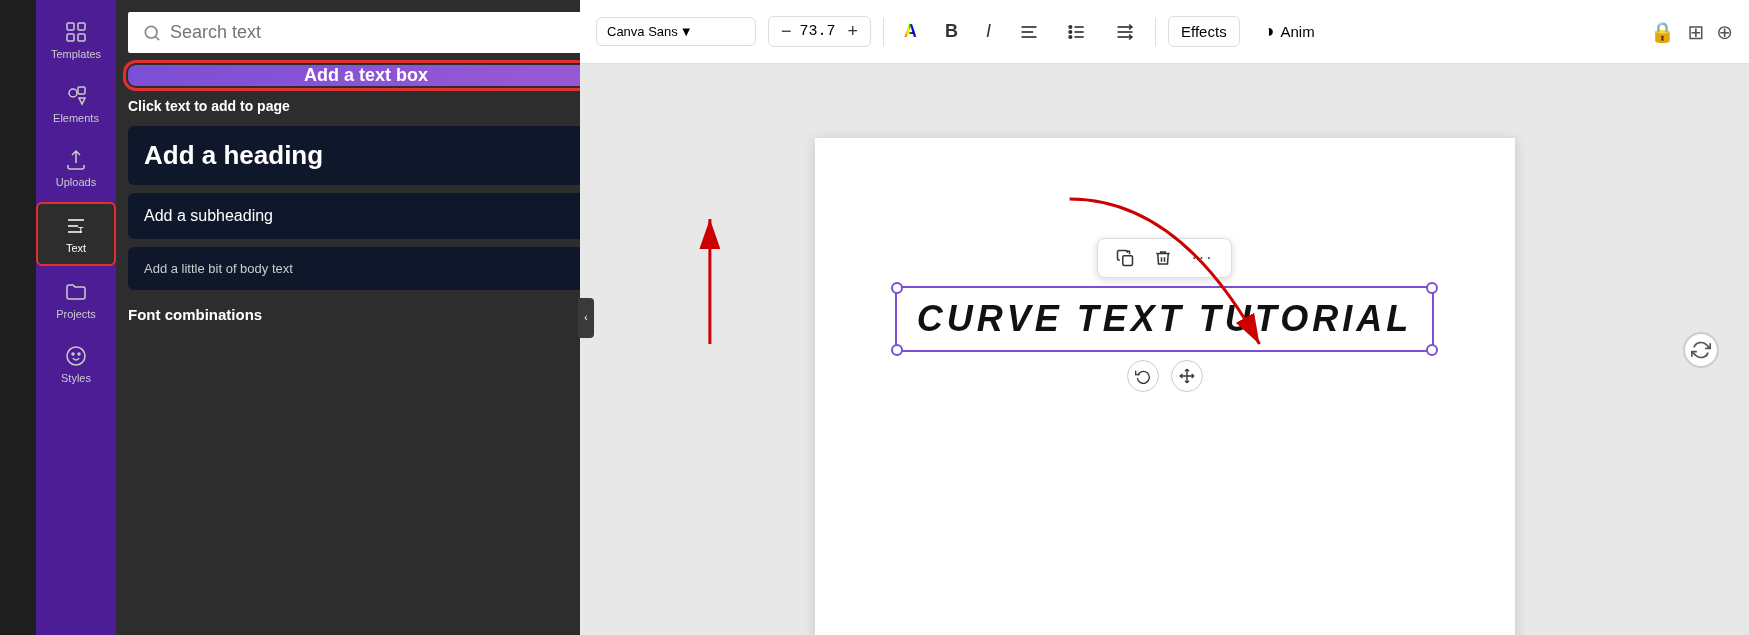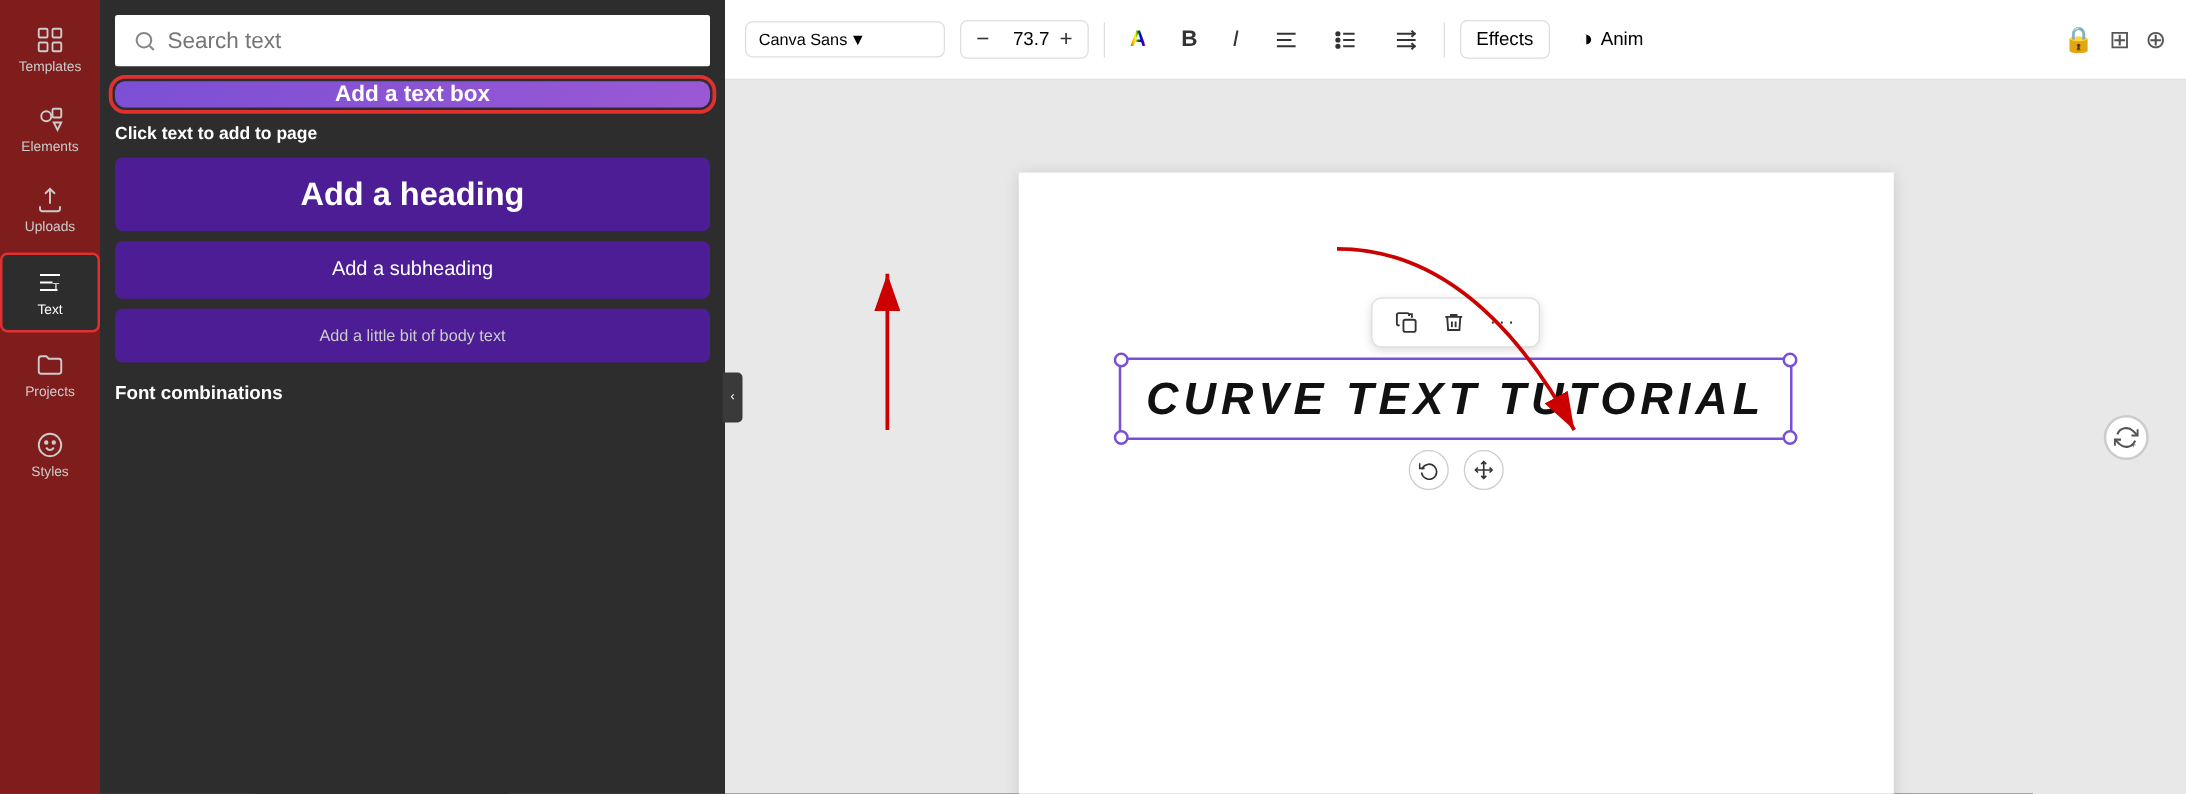--- a/index.html
+++ b/index.html
@@ -15,28 +15,29 @@
 
     .main-layout {
       display: flex;
       flex: 1;
       height: 635px;
     }
 
     
     .sidebar-icons {
       width: 80px;
-      background: #7f1d1d;
+      background: #4c1d95;
       display: flex;
       flex-direction: column;
       align-items: center;
       padding-top: 8px;
       gap: 0;
       flex-shrink: 0;
       z-index: 10;
+      margin-left: 36px;
     }
 
     .sidebar-icon-item {
       width: 80px;
       display: flex;
       flex-direction: column;
       align-items: center;
       justify-content: center;
       padding: 10px 4px;
       cursor: pointer;
@@ -104,27 +105,26 @@
     }
 
     .click-text-label {
       color: #fff;
       font-size: 14px;
       font-weight: 700;
       margin-bottom: 12px;
     }
 
     .text-option {
-      background: #4c1d95;
+      background: #0f172a;
       border-radius: 6px;
       padding: 14px 16px;
       margin-bottom: 8px;
       cursor: pointer;
       color: #fff;
-      text-align: center;
     }
 
     .text-option.heading {
       font-size: 26px;
       font-weight: 600;
     }
 
     .text-option.subheading {
       font-size: 16px;
     }
@@ -324,21 +324,22 @@
       border: none;
       cursor: pointer;
       font-size: 18px;
       color: #333;
       padding: 0 4px;
     }
 
     .font-size-value {
       font-size: 15px;
       min-width: 40px;
-      text-align: right;
+      text-align: left;
+      font-family: Liberation Mono, monospace;
     }
 
     .toolbar-divider {
       width: 1px;
       height: 28px;
       background: #ddd;
     }
 
     .toolbar-btn {
       background: none;

